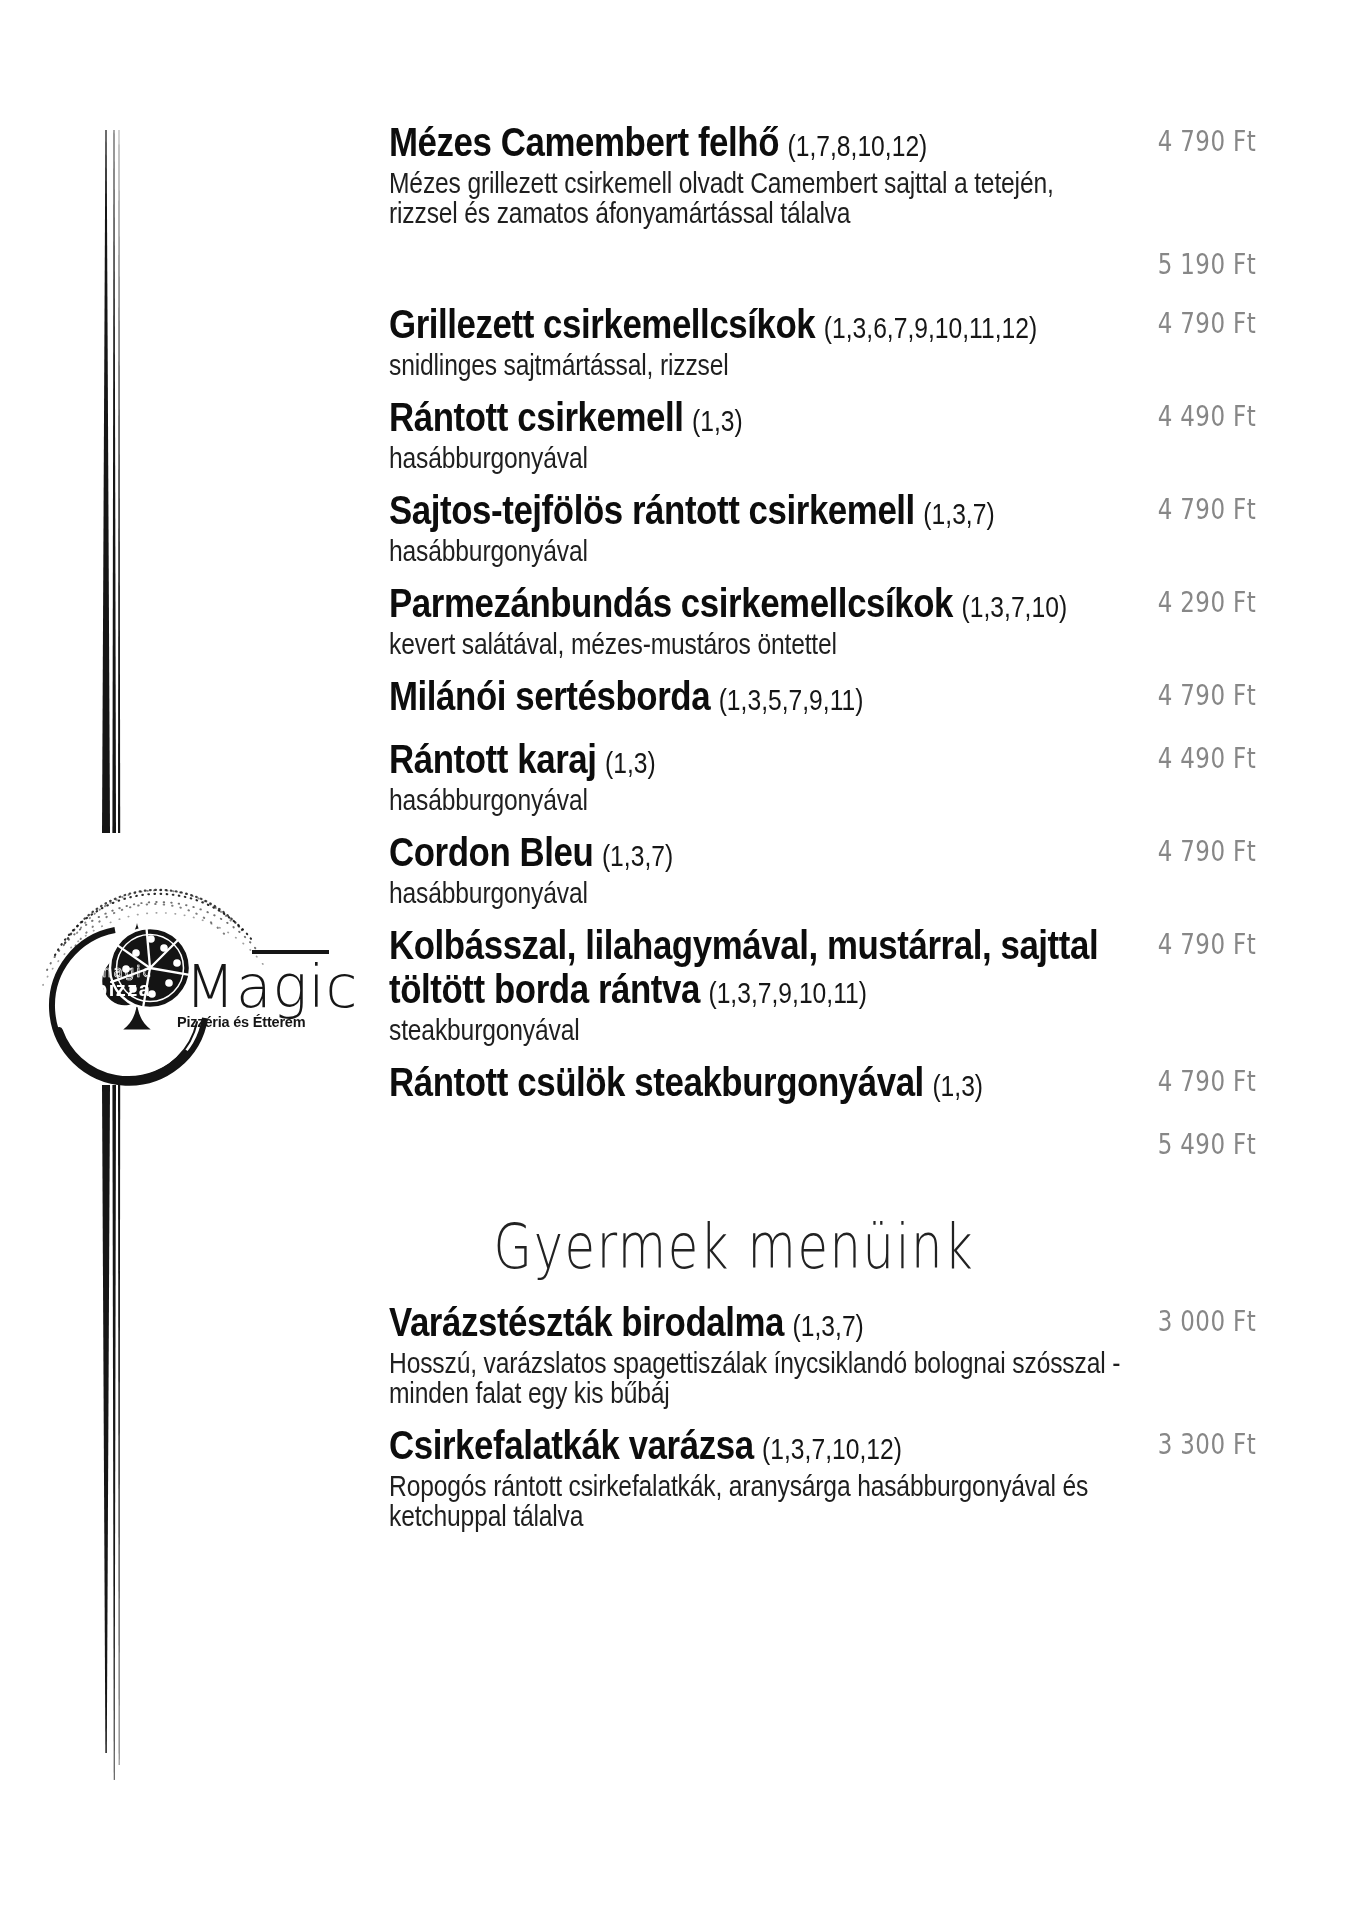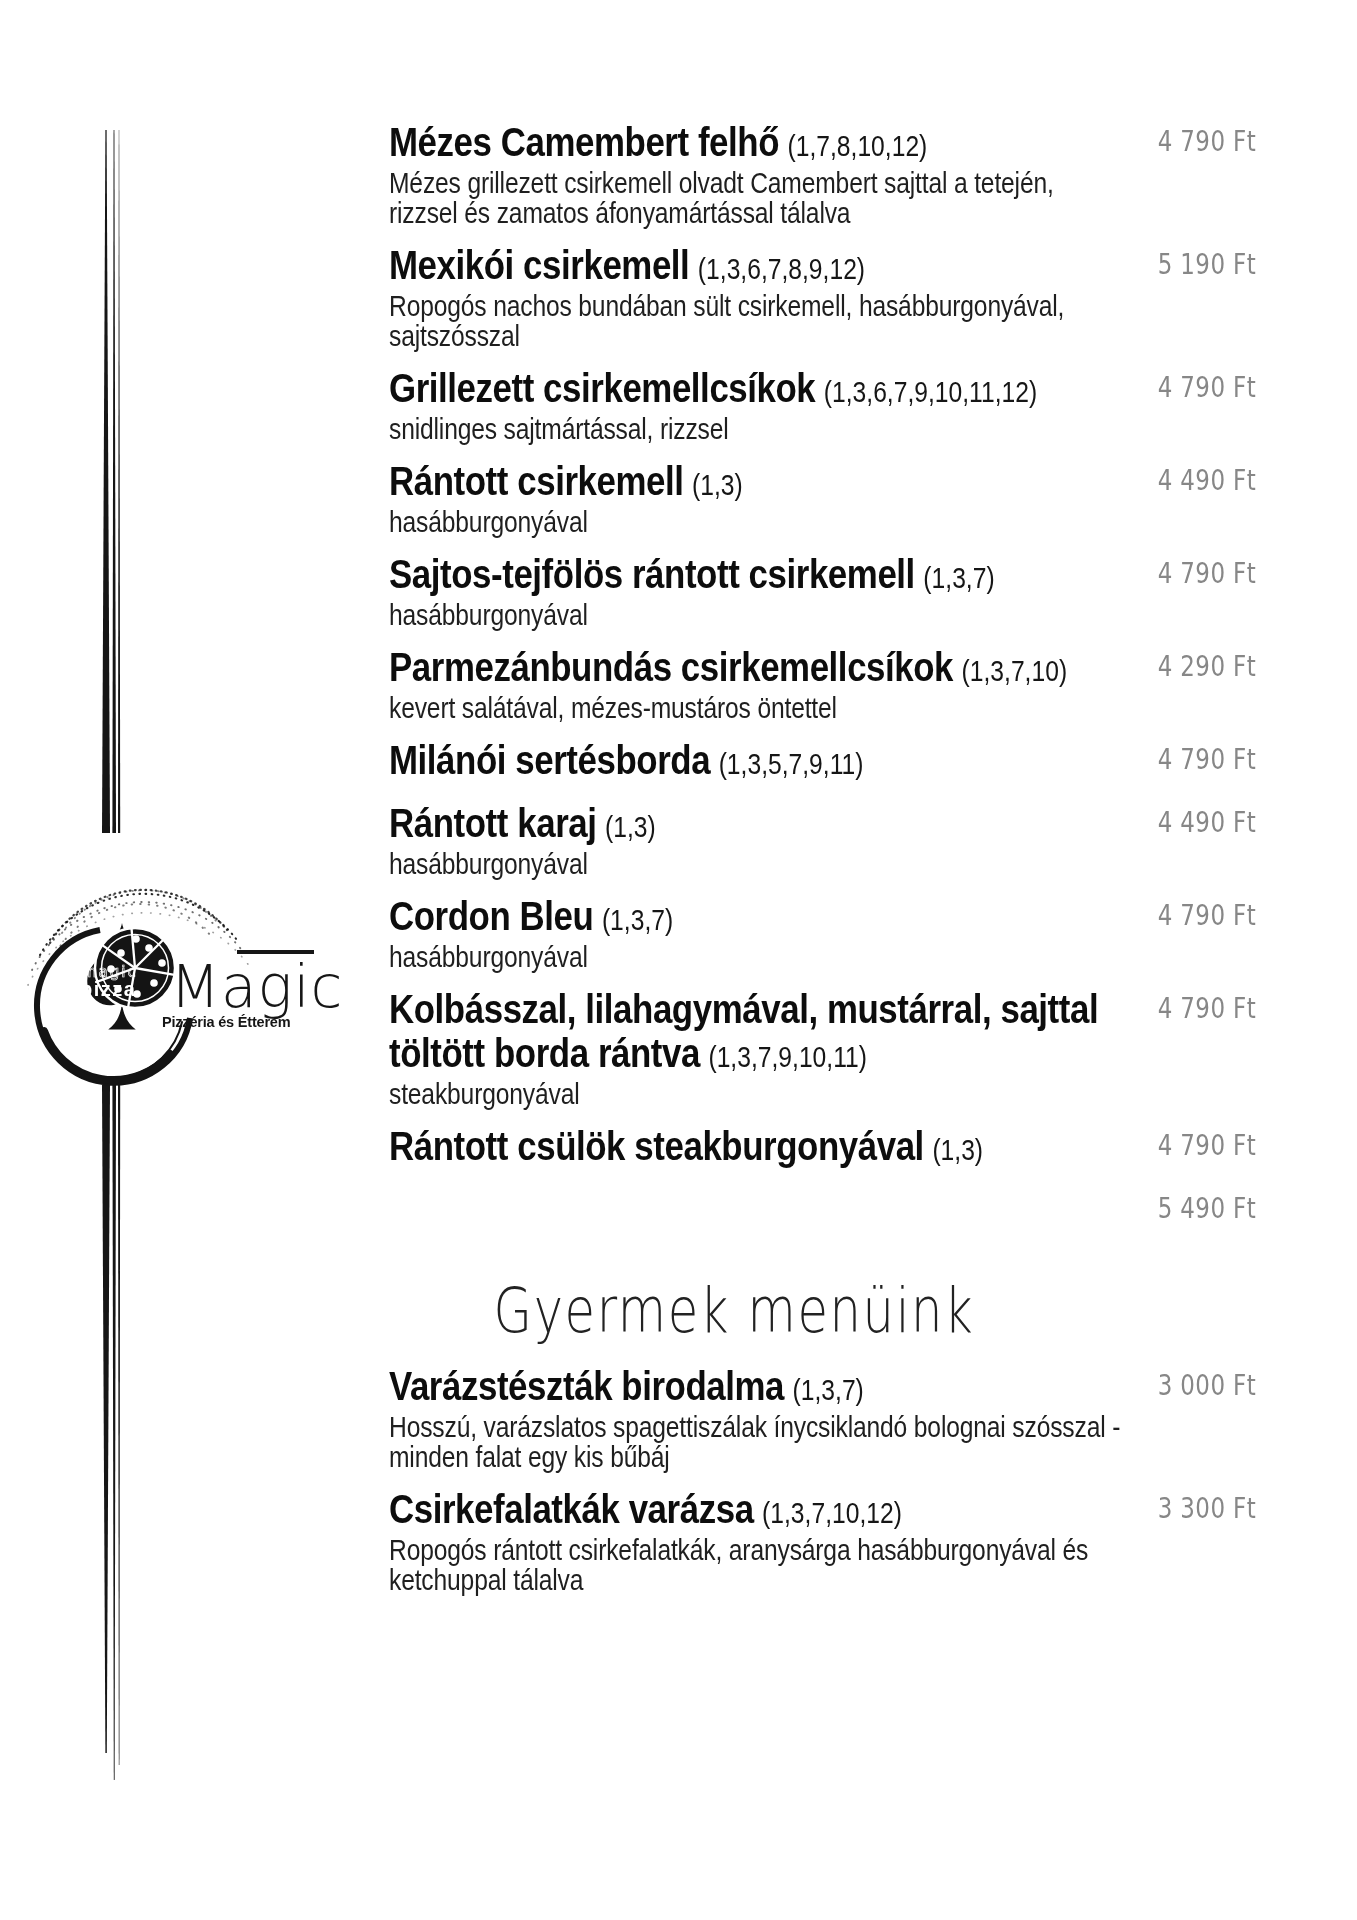--- a/index.html
+++ b/index.html
@@ -6,21 +6,21 @@
   body{
     width:1357px;height:1920px;position:relative;background:#ffffff;
     font-family:"Liberation Sans",sans-serif;color:#111;overflow:hidden;
   }
   .page{position:absolute;inset:0;background:#fff;}
 
   
   .rail{position:absolute;left:100px;top:125px;}
 
   
-  .logo{position:absolute;left:22px;top:835px;width:330px;height:262px;}
+  .logo{position:absolute;left:37px;top:835px;width:330px;height:262px;}
 
   
   .menu{position:absolute;left:363px;top:120px;width:867px;margin-left:26px;}
   .item{display:flex;align-items:flex-start;margin-bottom:15px;}
   .item-main{width:735px;}
   .cond{transform:scaleX(0.85);transform-origin:0 0;width:117.6%;}
   .item-title{font-size:41px;font-weight:bold;line-height:44px;letter-spacing:-0.5px;color:#0d0d0d;}
   .item-title .allergens{font-size:29px;font-weight:400;letter-spacing:0;margin-left:10px;color:#161616;}
   .item-desc{font-size:29px;line-height:30px;letter-spacing:-0.2px;color:#1f1f1f;}
   .item-desc:empty{display:none;}
@@ -110,24 +110,20 @@
   <main class="menu">
     <div>
         <div class="item">
     <div class="item-main">
       <div class="item-title cond"><span>Mézes Camembert felhő</span><span class="allergens">(1,7,8,10,12)</span></div>
       <div class="item-desc cond">Mézes grillezett csirkemell olvadt Camembert sajttal a tetején, rizzsel és zamatos áfonyamártással tálalva</div>
     </div>
     <div class="price">4 790 Ft</div>
   </div>
         <div class="item">
-    <div class="item-main">
-      <div class="item-title cond"><span>Mexikói csirkemell</span><span class="allergens">(1,3,6,7,8,9,12)</span></div>
-      <div class="item-desc cond">Ropogós nachos bundában sült csirkemell, hasábburgonyával, sajtszósszal</div>
-    </div>
     <div class="price">5 190 Ft</div>
   </div>
         <div class="item">
     <div class="item-main">
       <div class="item-title cond"><span>Grillezett csirkemellcsíkok</span><span class="allergens">(1,3,6,7,9,10,11,12)</span></div>
       <div class="item-desc cond">snidlinges sajtmártással, rizzsel</div>
     </div>
     <div class="price">4 790 Ft</div>
   </div>
         <div class="item">

